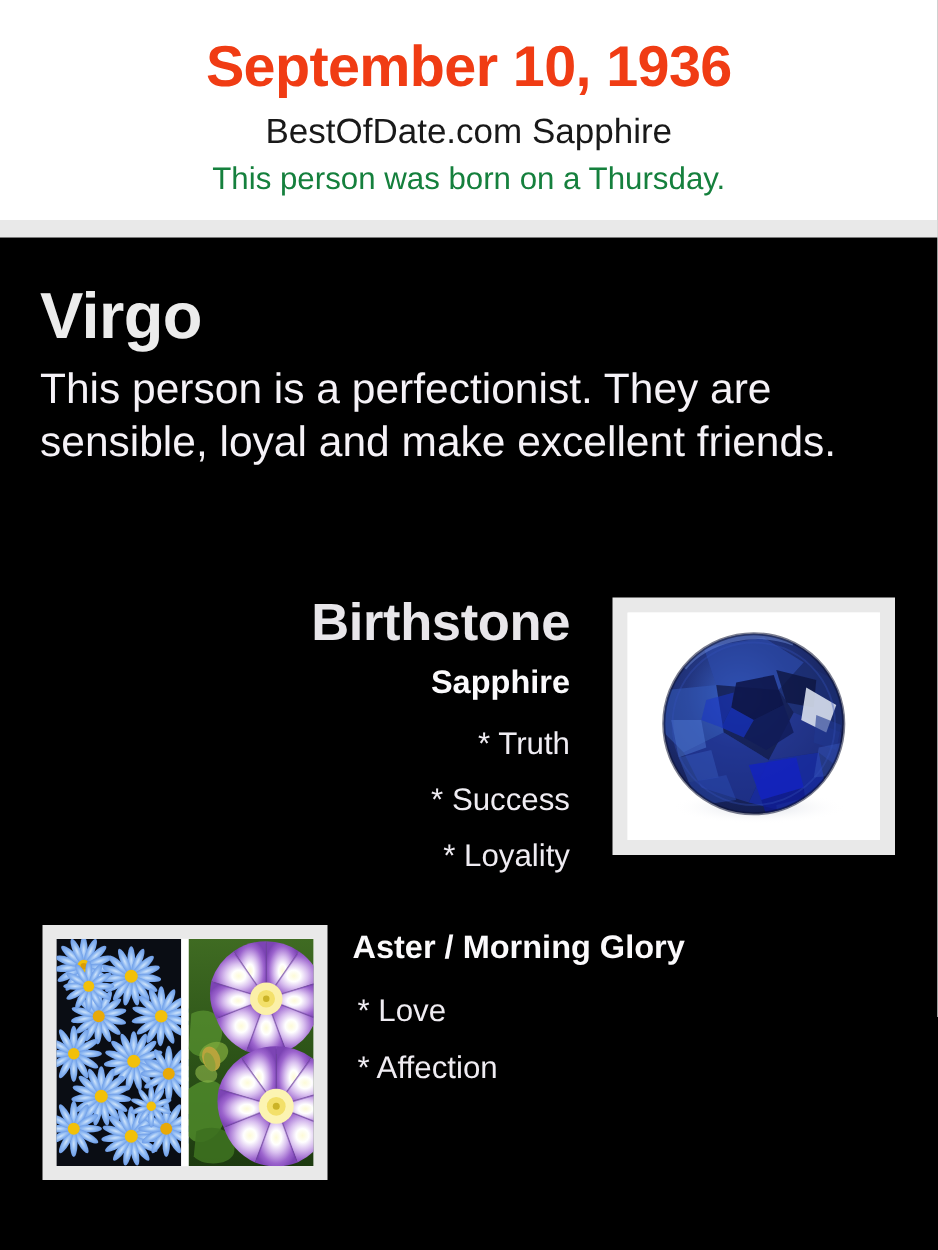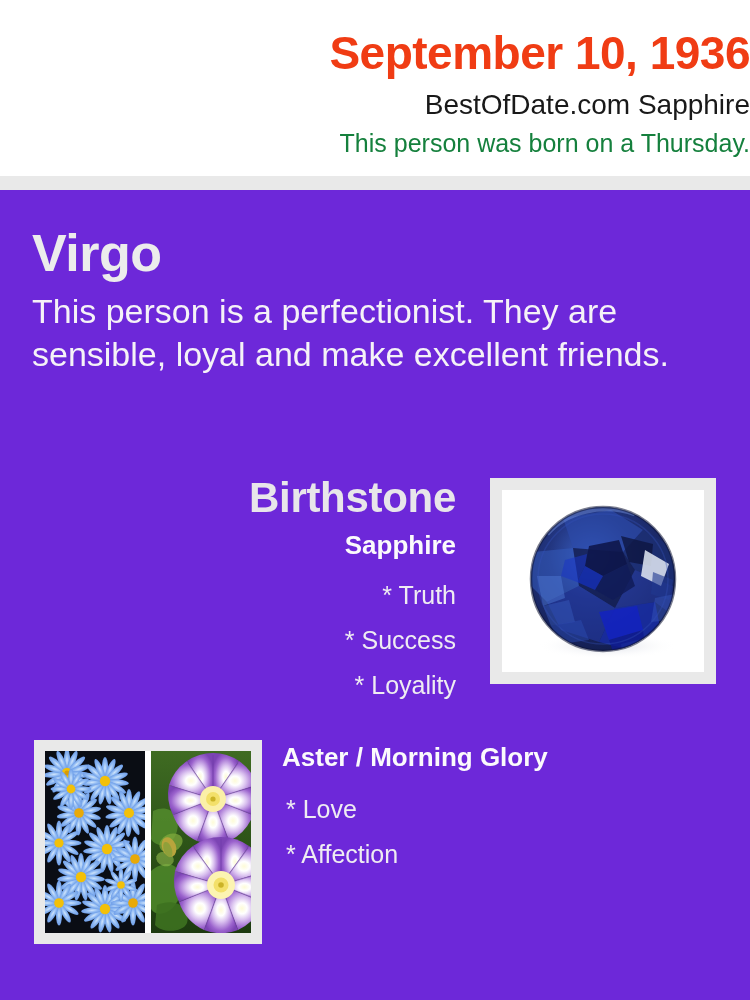--- a/index.html
+++ b/index.html
@@ -20,21 +20,21 @@
     background:#ffffff;
   }
 
   
   .header {
     position:absolute;
     left:0; top:0;
     width:634px;
     height:176px;
     background:#ffffff;
-    text-align:right;
+    text-align:center;
   }
   .header-date {
     position:absolute;
     left:0; top:24px;
     width:750px;
     font-size:46px;
     line-height:58px;
     font-weight:bold;
     color:#f03c14;
     letter-spacing:-0.5px;
@@ -65,21 +65,21 @@
     height:14px;
     background:#e9e9e9;
   }
 
   
   .body-panel {
     position:absolute;
     left:0; top:190px;
     width:750px;
     height:810px;
-    background:#6d28d9;
+    background:#000000;
   }
 
   
   .zodiac-title {
     position:absolute;
     left:32px; top:34px;
     font-size:52px;
     line-height:58px;
     font-weight:bold;
     color:#ececec;

